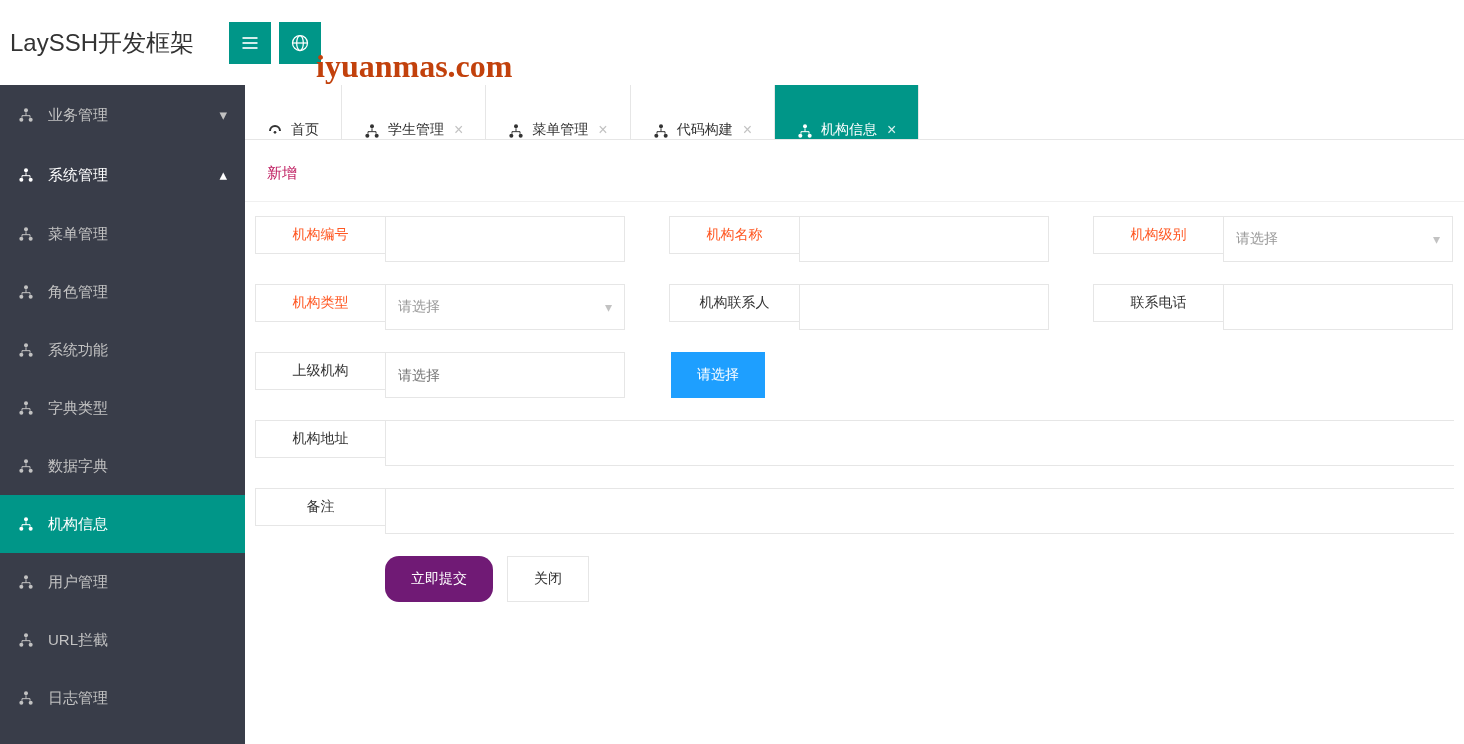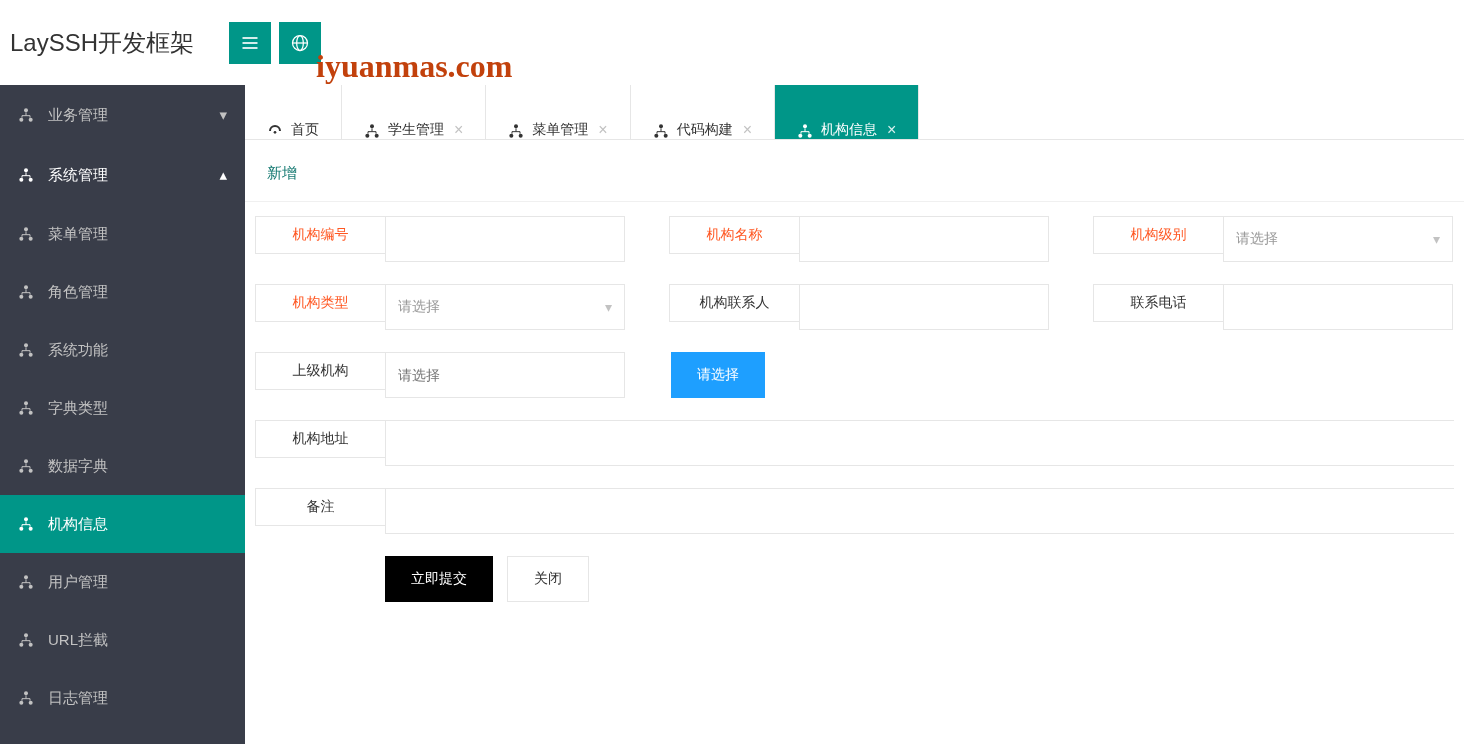--- a/index.html
+++ b/index.html
@@ -33,40 +33,40 @@
 
 
 .tabs { height: 55px; display: flex; border-bottom: 1px solid #e6e6e6; background: #fff; }
 .tab { display: flex; align-items: flex-end; padding: 0 22px; border-right: 1px solid #e6e6e6; cursor: pointer; color: #333; white-space: nowrap; }
 .tab .ico { margin-right: 8px; display: inline-flex; }
 .tab .close { margin-left: 10px; color: #c2c2c2; font-size: 16px; }
 .tab.active { background: #009688; color: #fff; }
 .tab.active .close { color: #d8f0ee; }
 
 
-.page-hdr { padding: 24px 22px 18px; font-size: 15px; color: #0f766e; border-bottom: 1px solid #f0f0f0; }
+.page-hdr { padding: 24px 22px 18px; font-size: 15px; color: #be185d; border-bottom: 1px solid #f0f0f0; }
 
 
 .form { padding: 14px 10px 0; }
 .form-row { display: flex; margin-bottom: 22px; }
 .form-item { display: flex; margin-right: 24px; }
 .form-label { width: 130px; height: 38px; display: flex; align-items: center; justify-content: center; border: 1px solid #e6e6e6; border-right: none; color: #333; font-size: 14px; }
 .form-label.req { color: #ff5722; }
 .form-ctrl { flex: 1; }
 .form-ctrl input, .form-ctrl .select { height: 46px; border: 1px solid #e6e6e6; padding: 0 12px; font-size: 14px; outline: none; width: 100%; background: #fff; }
 .select { display: flex; align-items: center; justify-content: space-between; color: #999; cursor: pointer; }
 .select .caret { color: #c2c2c2; }
 .w-240 { width: 240px; }
 .w-250 { width: 250px; }
 .w-230 { width: 230px; }
 .w-full { flex: 1; }
 
 .btn { height: 46px; padding: 0 26px; display: inline-flex; align-items: center; justify-content: center; font-size: 14px; cursor: pointer; border: none; }
 .btn-primary { background: #1e9fff; color: #fff; }
-.btn-teal { background: #000000; color: #fff; }
+.btn-teal { background: #701a75; color: #fff; border-radius: 14px; }
 .btn-default { background: #fff; color: #333; border: 1px solid #e6e6e6; }
 
 .action-row { padding-left: 130px; display: flex; gap: 14px; margin-top: 10px; }
 </style>
 </head>
 <body>
 
 <div class="layout">
   <div class="header">
     <div class="logo">LaySSH开发框架</div>

